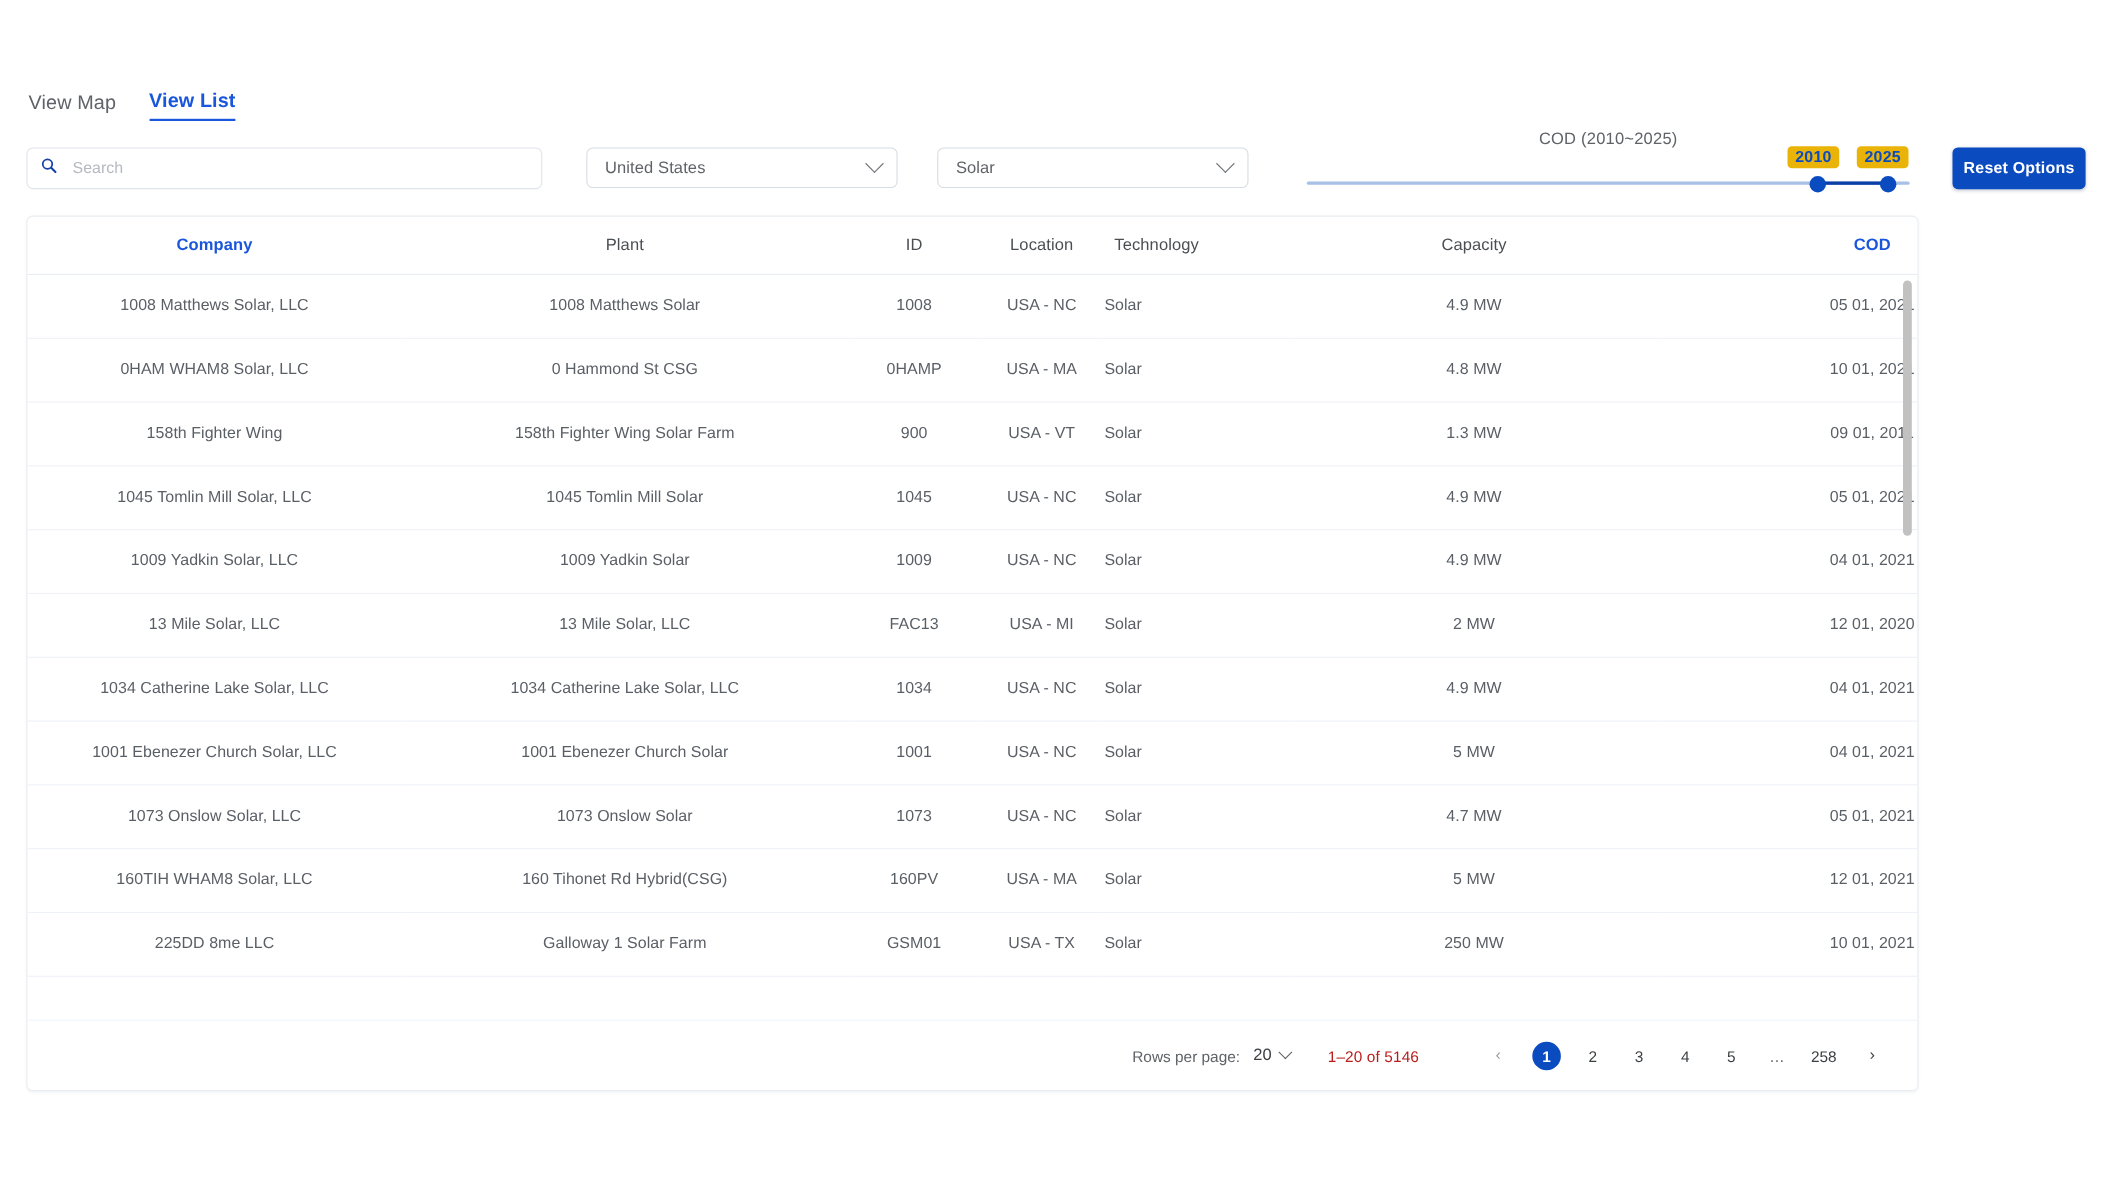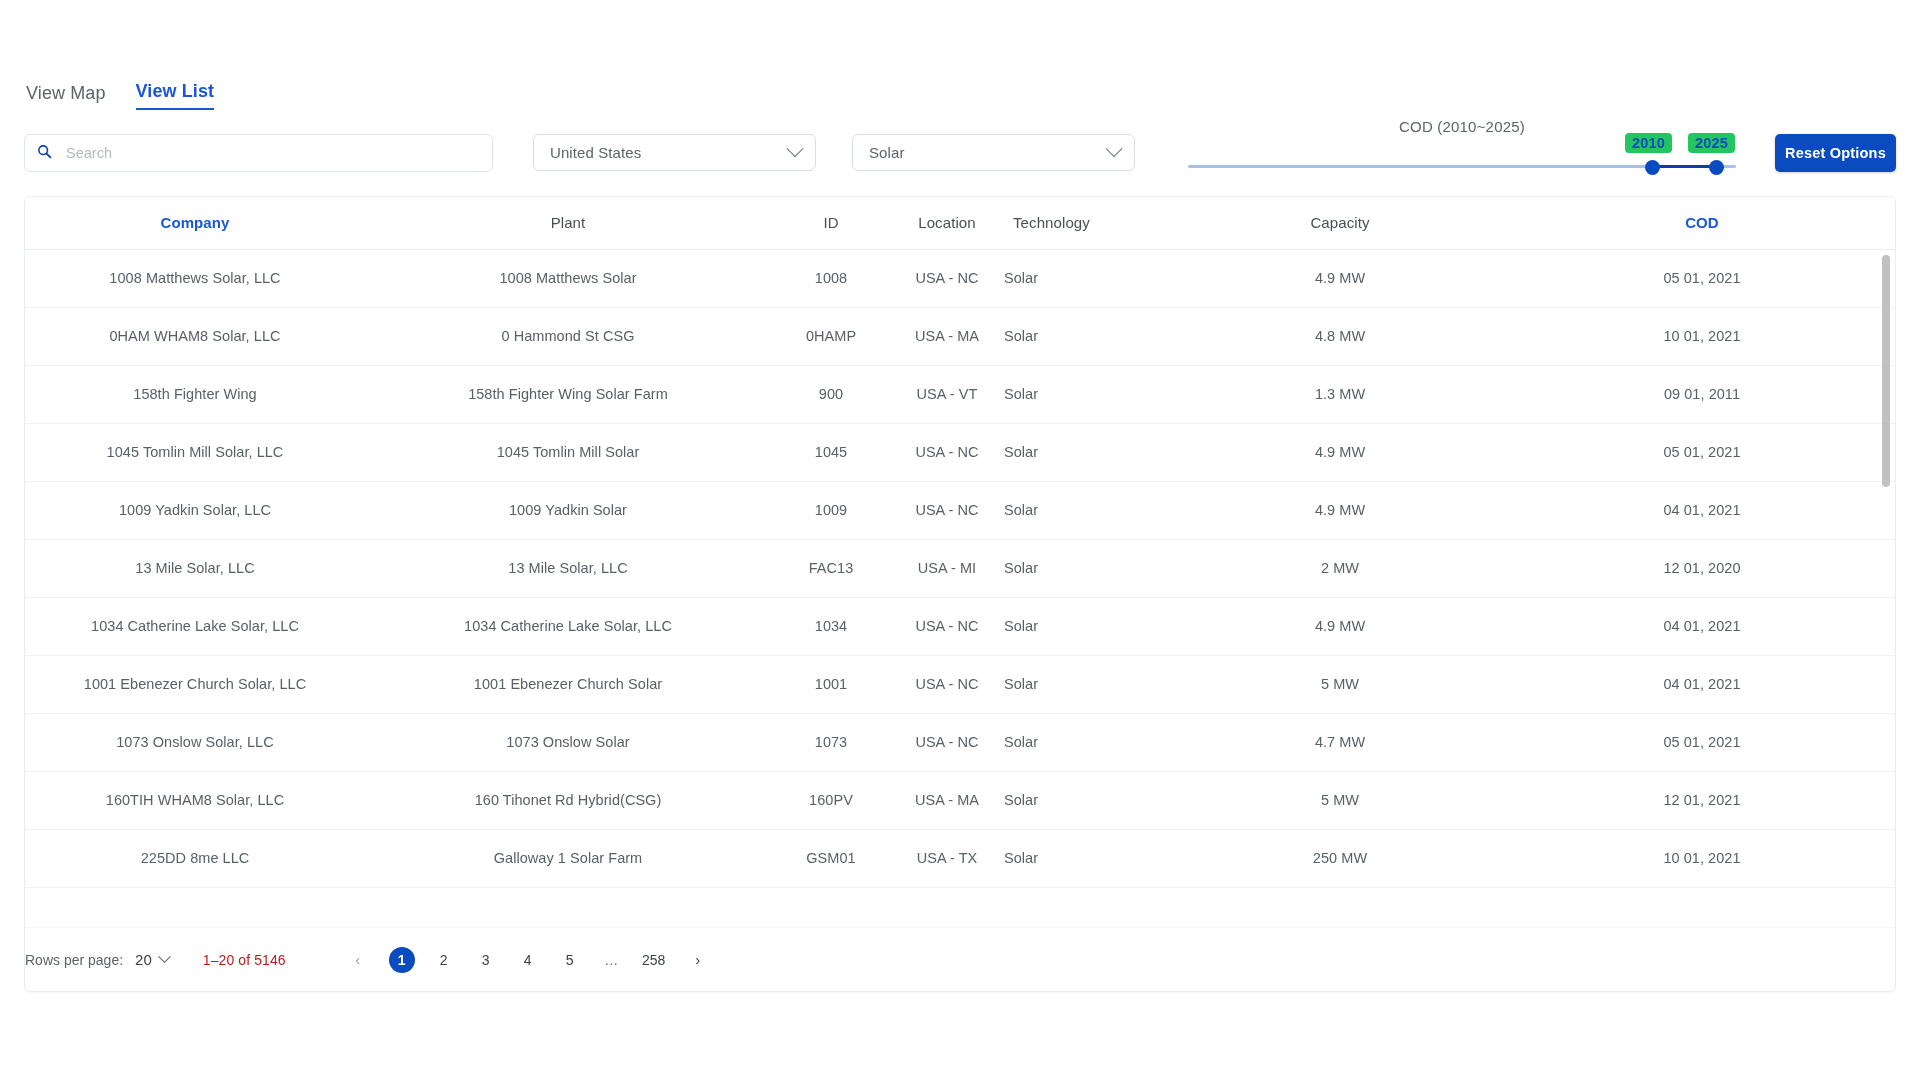--- a/index.html
+++ b/index.html
@@ -150,21 +150,21 @@
     width: 15px; height: 15px;
     border-radius: 50%;
     background: #0b4bc0;
     cursor: pointer;
   }
   .thumb.lo { left: 457px; }
   .thumb.hi { left: 521px; }
   .bubble {
     position: absolute;
     top: 15px;
-    background: #22c55e;
+    background: #eab308;
     border-radius: 4px;
     padding: 2px 7px;
     font-size: 14.5px;
     font-weight: 600;
     color: #0b4bc0;
     letter-spacing: .2px;
   }
   .bubble.lo { left: 437px; }
   .bubble.hi { left: 500px; }
 
@@ -185,21 +185,21 @@
     cursor: pointer;
     font-family: "Liberation Sans", sans-serif;
     box-shadow: 0 1px 3px rgba(16,40,80,.22);
   }
 
   
   .card {
     position: absolute;
     left: 24px;
     top: 196px;
-    width: 1872px;
+    width: 1720px;
     height: 796px;
     background: #fff;
     border: 1px solid #e9edf2;
     border-radius: 6px;
     box-shadow: 0 1px 2px rgba(30,50,90,.05);
     overflow: hidden;
   }
 
   table {
     width: 1872px;
@@ -264,20 +264,21 @@
   }
 
   
   .pagination {
     position: absolute;
     left: 0; right: 0;
     bottom: 0;
     height: 64px;
     display: flex;
     align-items: center;
+    justify-content: flex-end;
     padding-right: 18px;
     gap: 0;
     background: #fff;
     border-top: 1px solid #f2f5f9;
   }
   .rpp-label {
     font-size: 14px;
     color: #5f6368;
     margin-right: 12px;
   }

